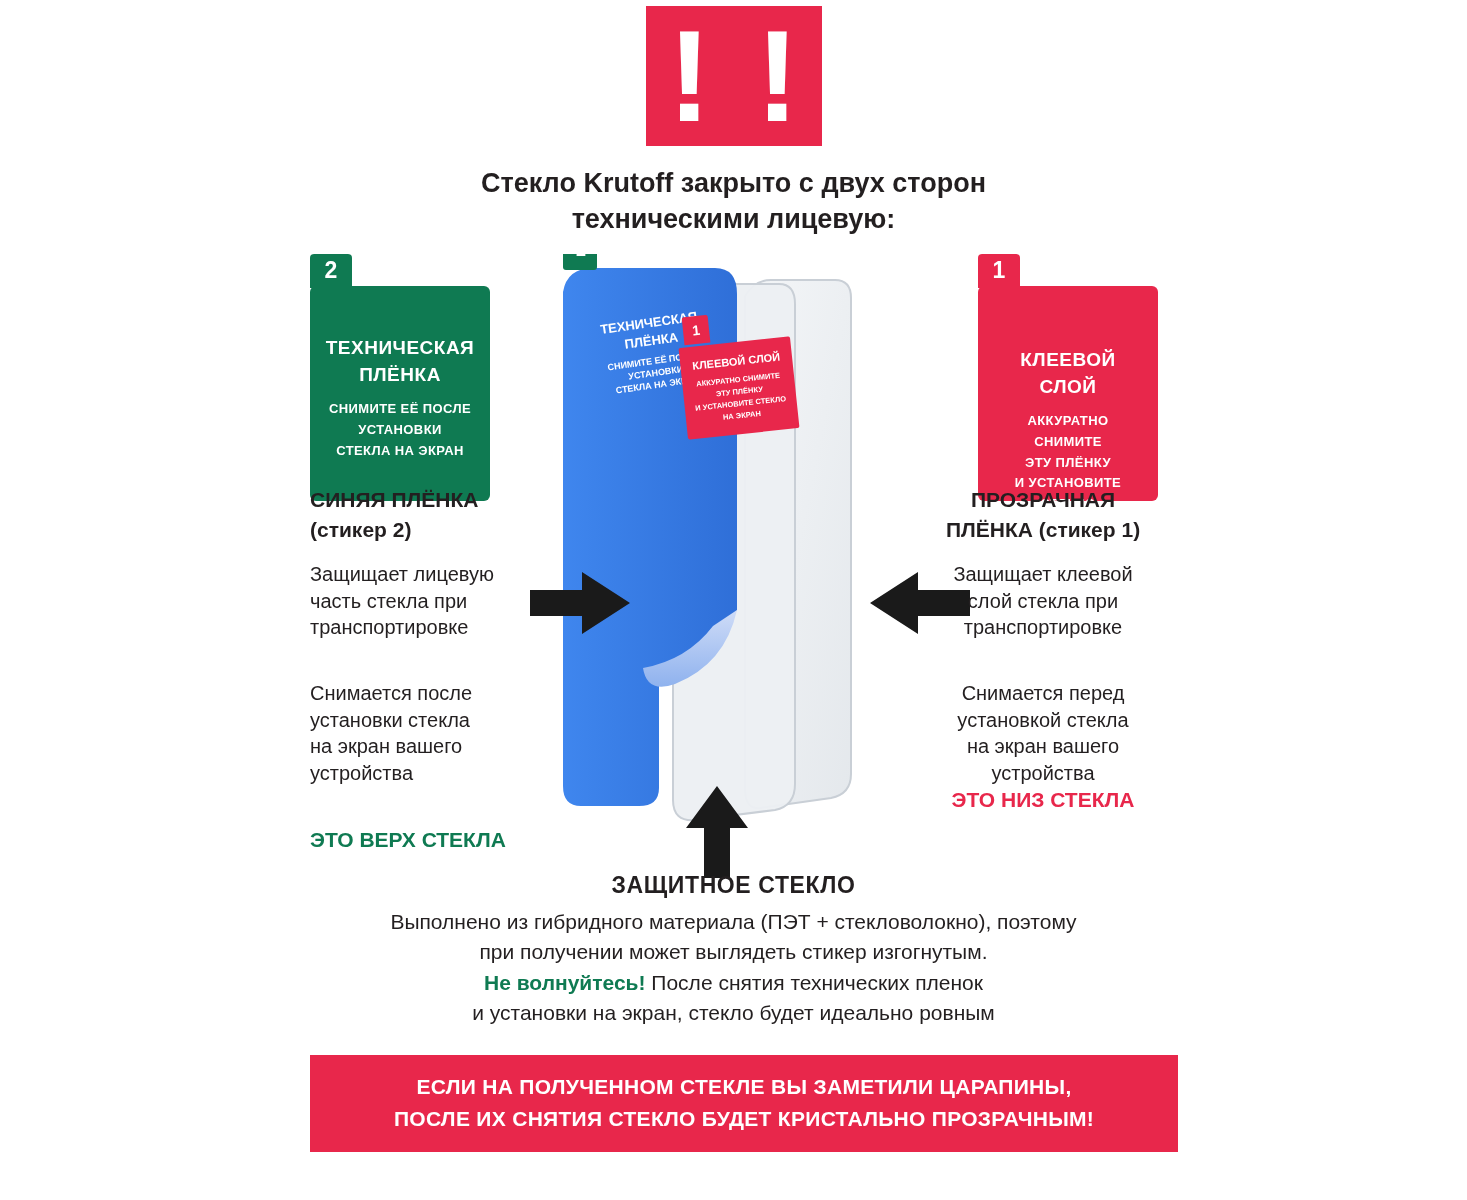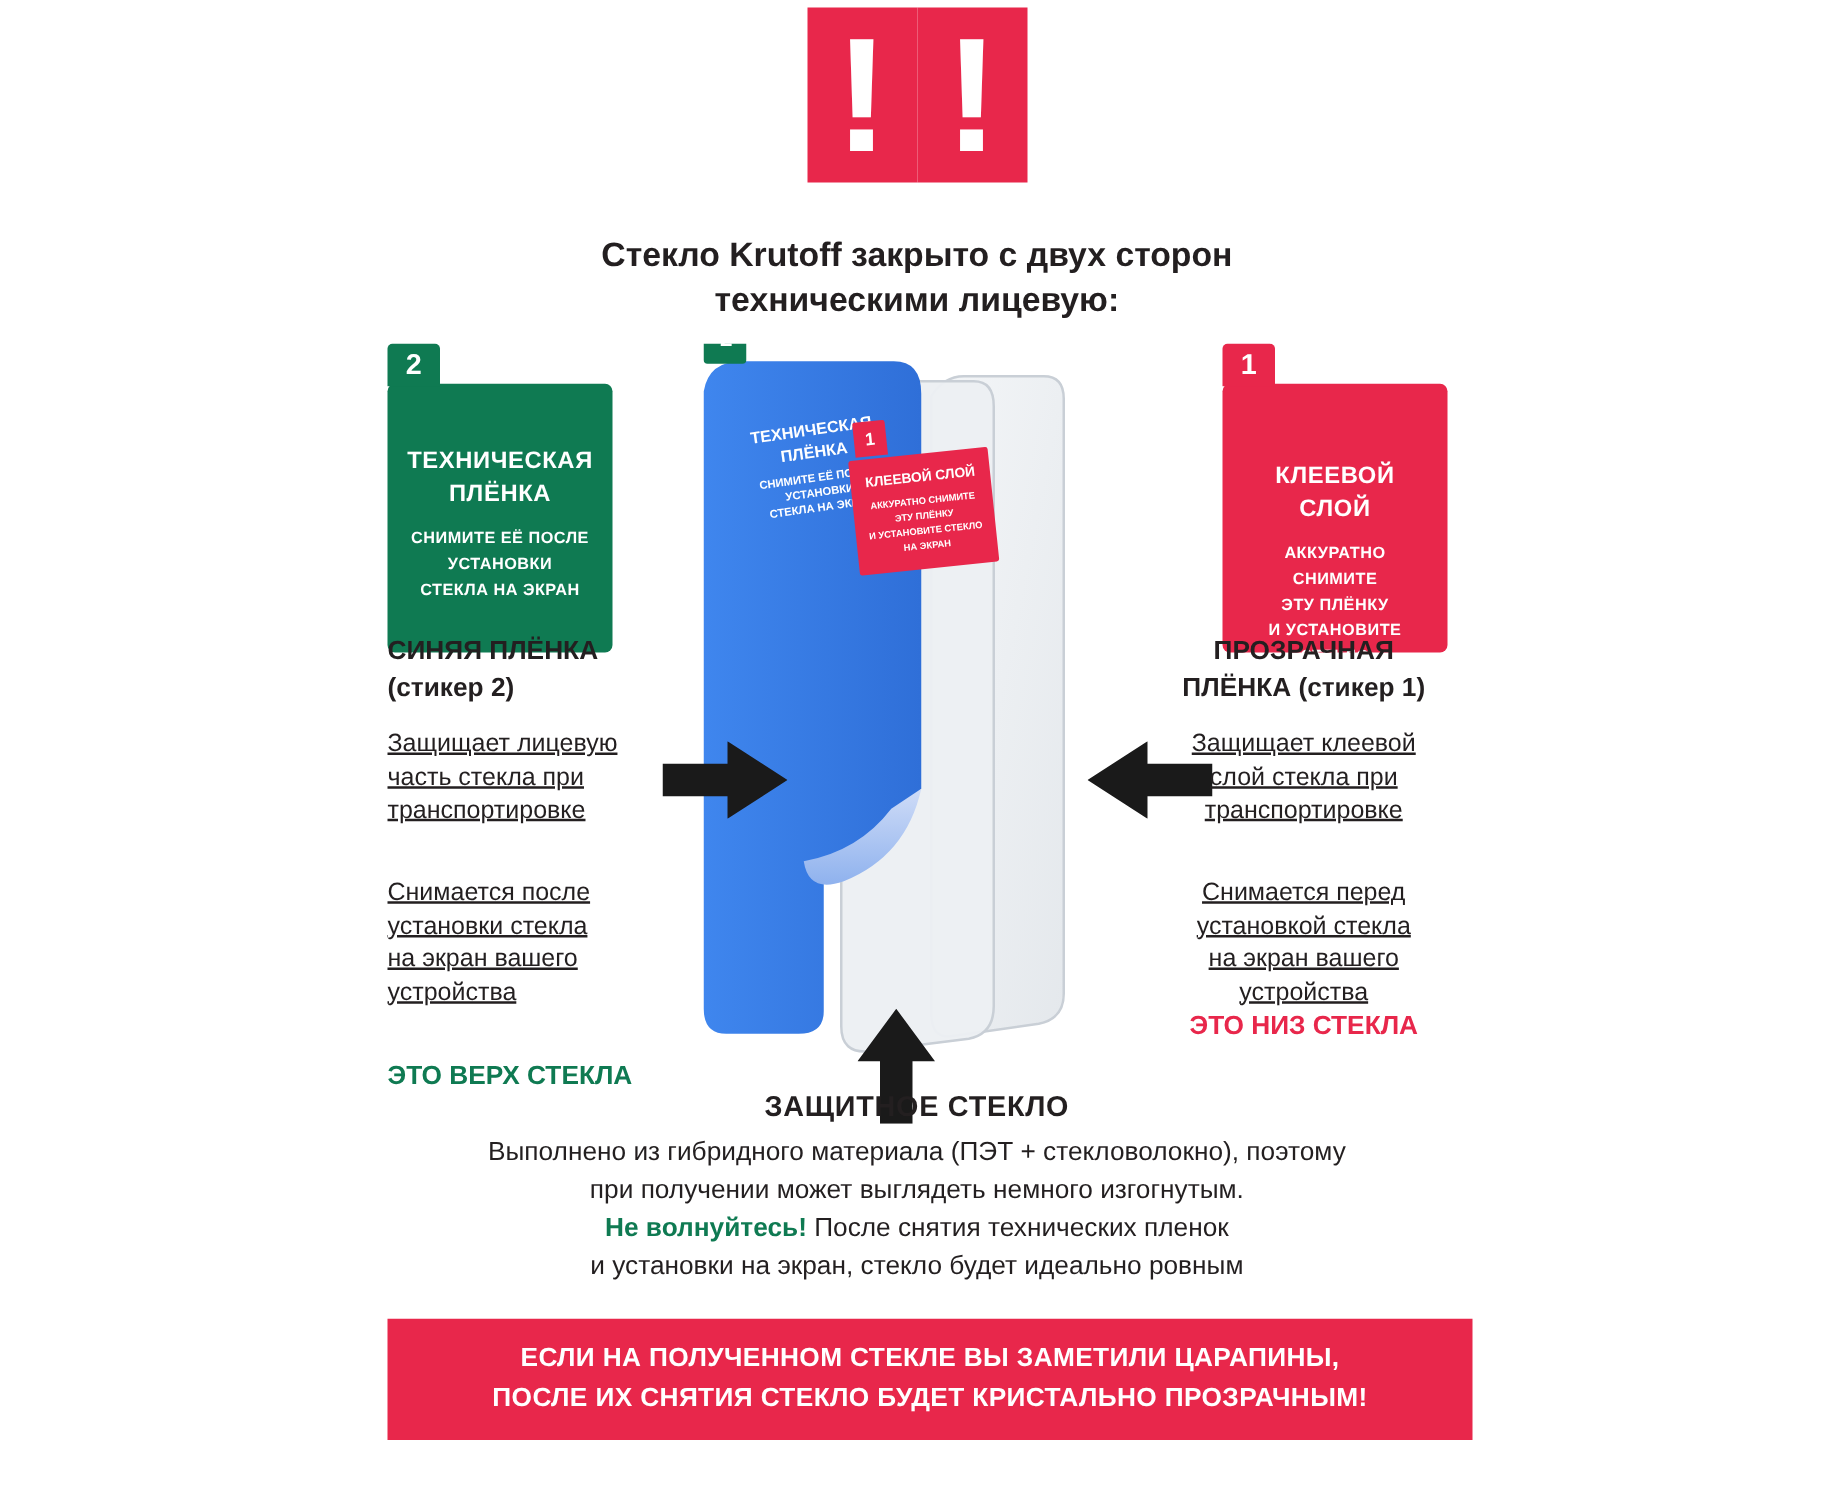--- a/index.html
+++ b/index.html
@@ -48,21 +48,21 @@
     font-size: 120px;
     font-weight: bold;
     letter-spacing: 1px;
     color: #231f20;
     line-height: 1;
   }
 
   
   .subtitle {
     text-align: center;
-    margin-top: 40px;
+    margin-top: 19px;
     font-size: 27px;
     font-weight: bold;
     line-height: 1.35;
     color: #231f20;
   }
 
   
   .diagram {
     position: relative;
     height: 640px;
@@ -116,21 +116,21 @@
     width: 230px;
     font-size: 20px;
     line-height: 1.32;
     color: #231f20;
   }
   .caption .cap-head {
     font-weight: bold;
     font-size: 21px;
     margin-bottom: 2px;
   }
-  .caption .cap-para { margin-top: 18px; text-decoration: underline; }
+  .caption .cap-para { margin-top: 18px; }
   .caption .cap-gap { height: 22px; }
   .caption .cap-strong-green {
     font-weight: bold;
     color: #0f7a52;
     font-size: 21px;
     margin-top: 40px;
   }
   .caption .cap-strong-red {
     font-weight: bold;
     color: #e8274b;
@@ -348,21 +348,21 @@
 устройства</div>
     <div class="cap-strong-red">ЭТО НИЗ СТЕКЛА</div>
   </div>
 
 </div>
 
 <div class="glass-section">
   <div class="glass-title">ЗАЩИТНОЕ СТЕКЛО</div>
   <div class="glass-text">
     <div>Выполнено из гибридного материала (ПЭТ + стекловолокно), поэтому</div>
-    <div>при получении может выглядеть немного изгогнутым.</div>
+    <div>при получении может выглядеть стикер изгогнутым.</div>
     <div>
       <span class="green-bold">Не волнуйтесь!</span><span> После снятия технических пленок</span>
     </div>
     <div>и установки на экран, стекло будет идеально ровным</div>
   </div>
 </div>
 
 <div class="banner">
   <div>ЕСЛИ НА ПОЛУЧЕННОМ СТЕКЛЕ ВЫ ЗАМЕТИЛИ ЦАРАПИНЫ,</div>
   <div>ПОСЛЕ ИХ СНЯТИЯ СТЕКЛО БУДЕТ КРИСТАЛЬНО ПРОЗРАЧНЫМ!</div>

